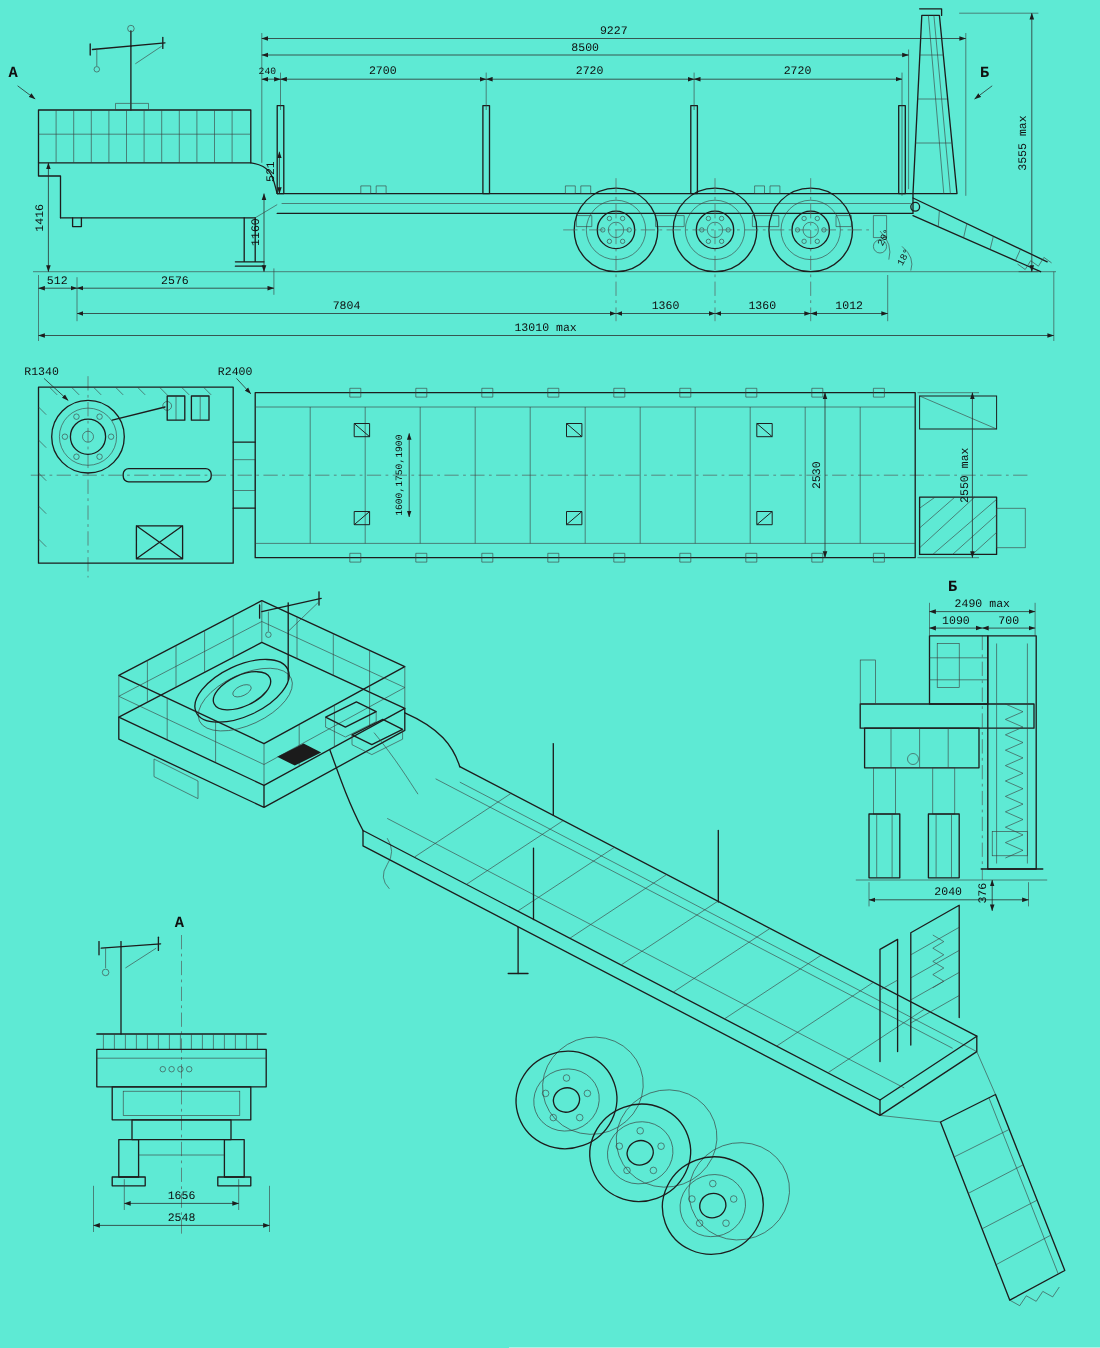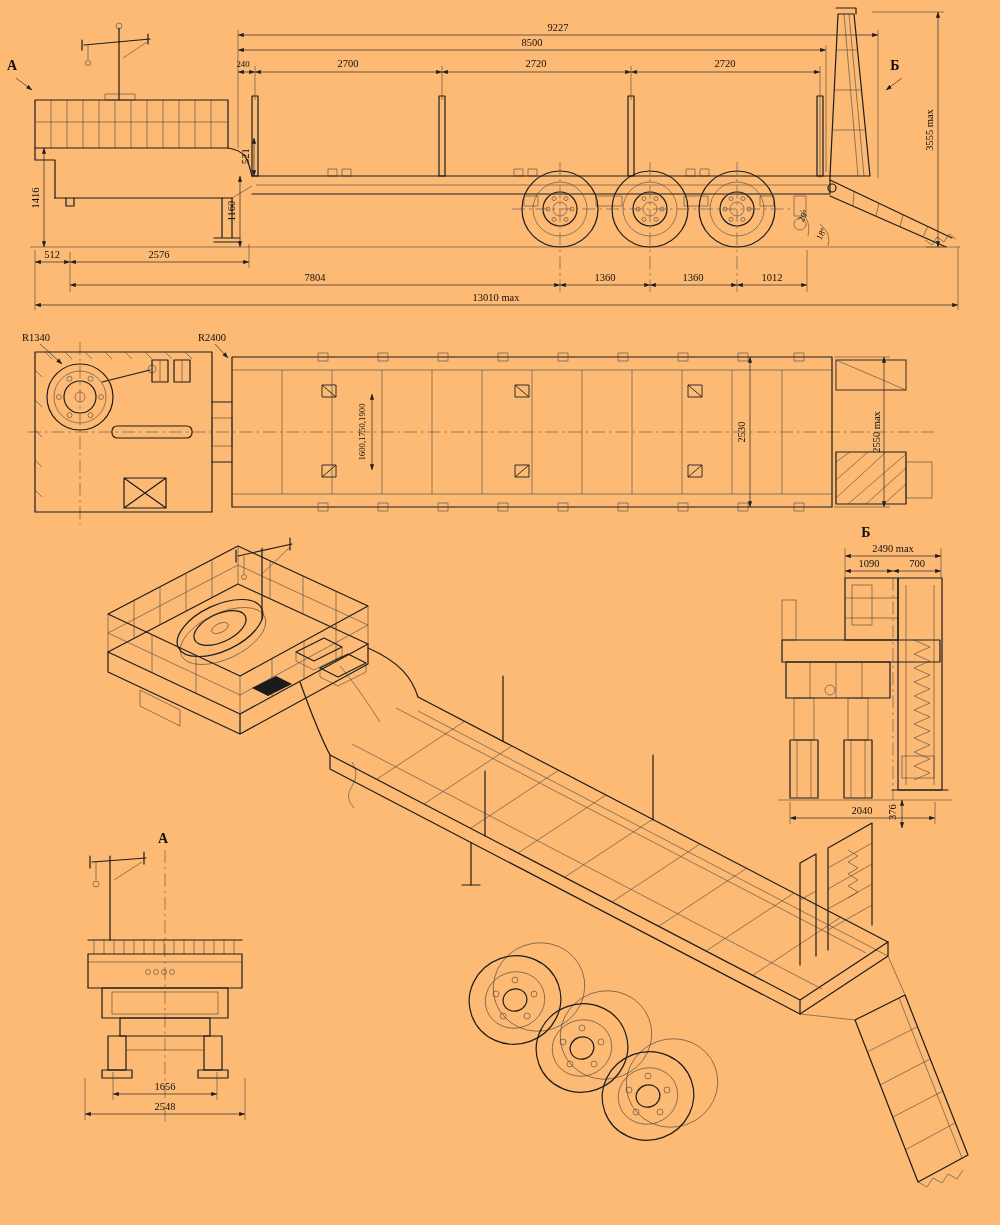--- a/index.html
+++ b/index.html
@@ -1,16 +1,16 @@
 <!DOCTYPE html>
 <html><head>
 <meta charset="utf-8">
 <style>
   html,body{margin:0;padding:0;background:#f2f2f2}
-  .sheet{position:relative;width:1000px;height:1225px;background:#fdba74;font-family:Liberation Serif, serif;overflow:hidden}
+  .sheet{position:relative;width:1000px;height:1225px;background:#5eead4;font-family:Liberation Mono, monospace;overflow:hidden}
   svg{position:absolute;left:0;top:0}
   .ln{stroke:#1d1d1d;stroke-width:1.2;fill:none;stroke-linejoin:round;stroke-linecap:round}
   .md{stroke:#1d1d1d;stroke-width:0.9;fill:none}
   .th{stroke:#3a3a3a;stroke-width:0.55;fill:none}
   .dim{stroke:#2a2a2a;stroke-width:0.7;fill:none}
   .cl{stroke:#555;stroke-width:0.6;fill:none;stroke-dasharray:13 4 2.5 4}
   text{fill:#101010;font-size:10.5px;text-anchor:middle}
   .sm{font-size:8.8px}
   .big{font-size:14px;font-weight:bold}
   .as{text-anchor:start}

